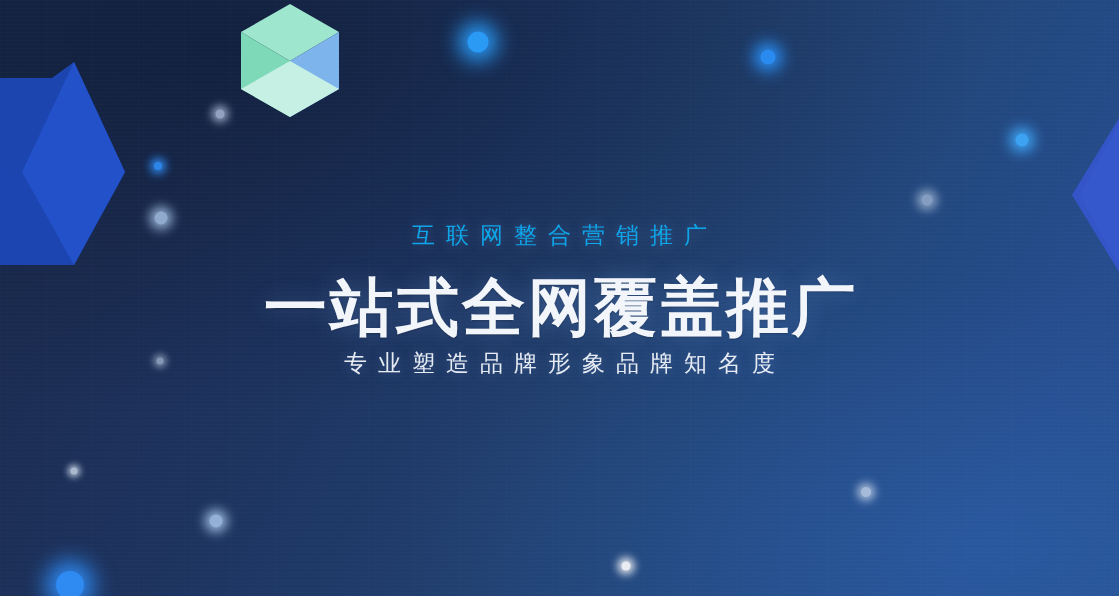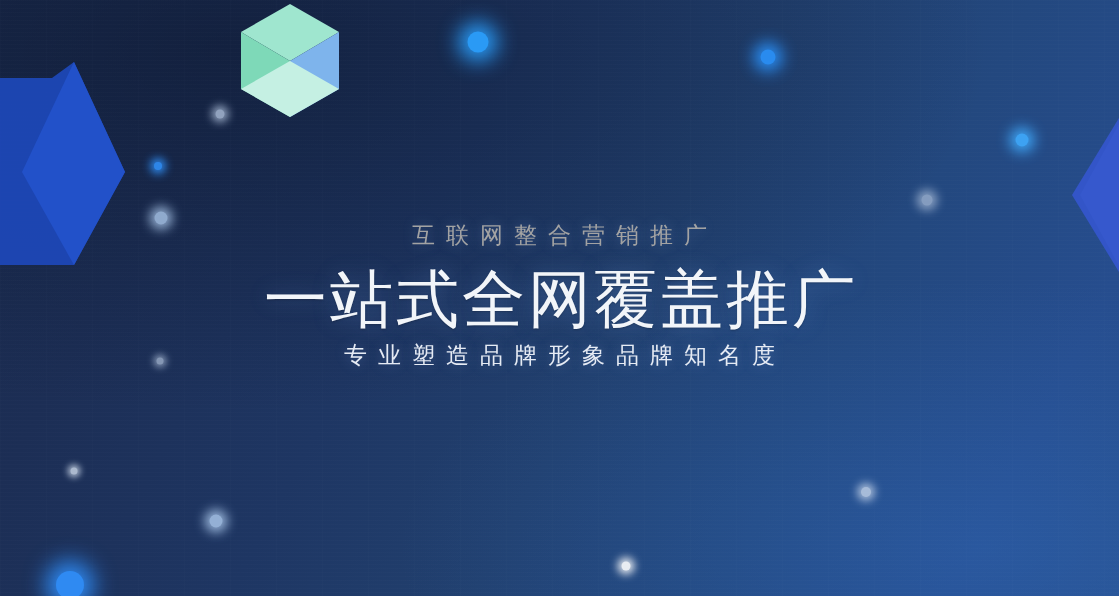--- a/index.html
+++ b/index.html
@@ -98,32 +98,32 @@
     left: 0;
     right: 0;
     top: 218px;
     text-align: center;
   }
   .eyebrow {
     font-size: 23px;
     line-height: 34px;
     letter-spacing: 11px;
     text-indent: 11px;
-    color: #a3a3a3;
+    color: #0ea5e9;
     font-weight: 400;
     text-shadow: 0 0 14px rgba(150,190,255,0.30);
   }
   .headline {
-    margin-top: 8px;
+    margin-top: 16px;
     font-size: 63px;
     line-height: 78px;
     letter-spacing: 3px;
     text-indent: 3px;
     color: #f2f5f9;
-    font-weight: 400;
+    font-weight: 700;
     text-shadow: 0 0 22px rgba(130,180,255,0.28),
                  0 1px 2px rgba(0,0,0,0.25);
   }
   .tagline {
     font-size: 23px;
     line-height: 34px;
     letter-spacing: 11px;
     text-indent: 11px;
     color: #e6ebf4;
     font-weight: 400;

